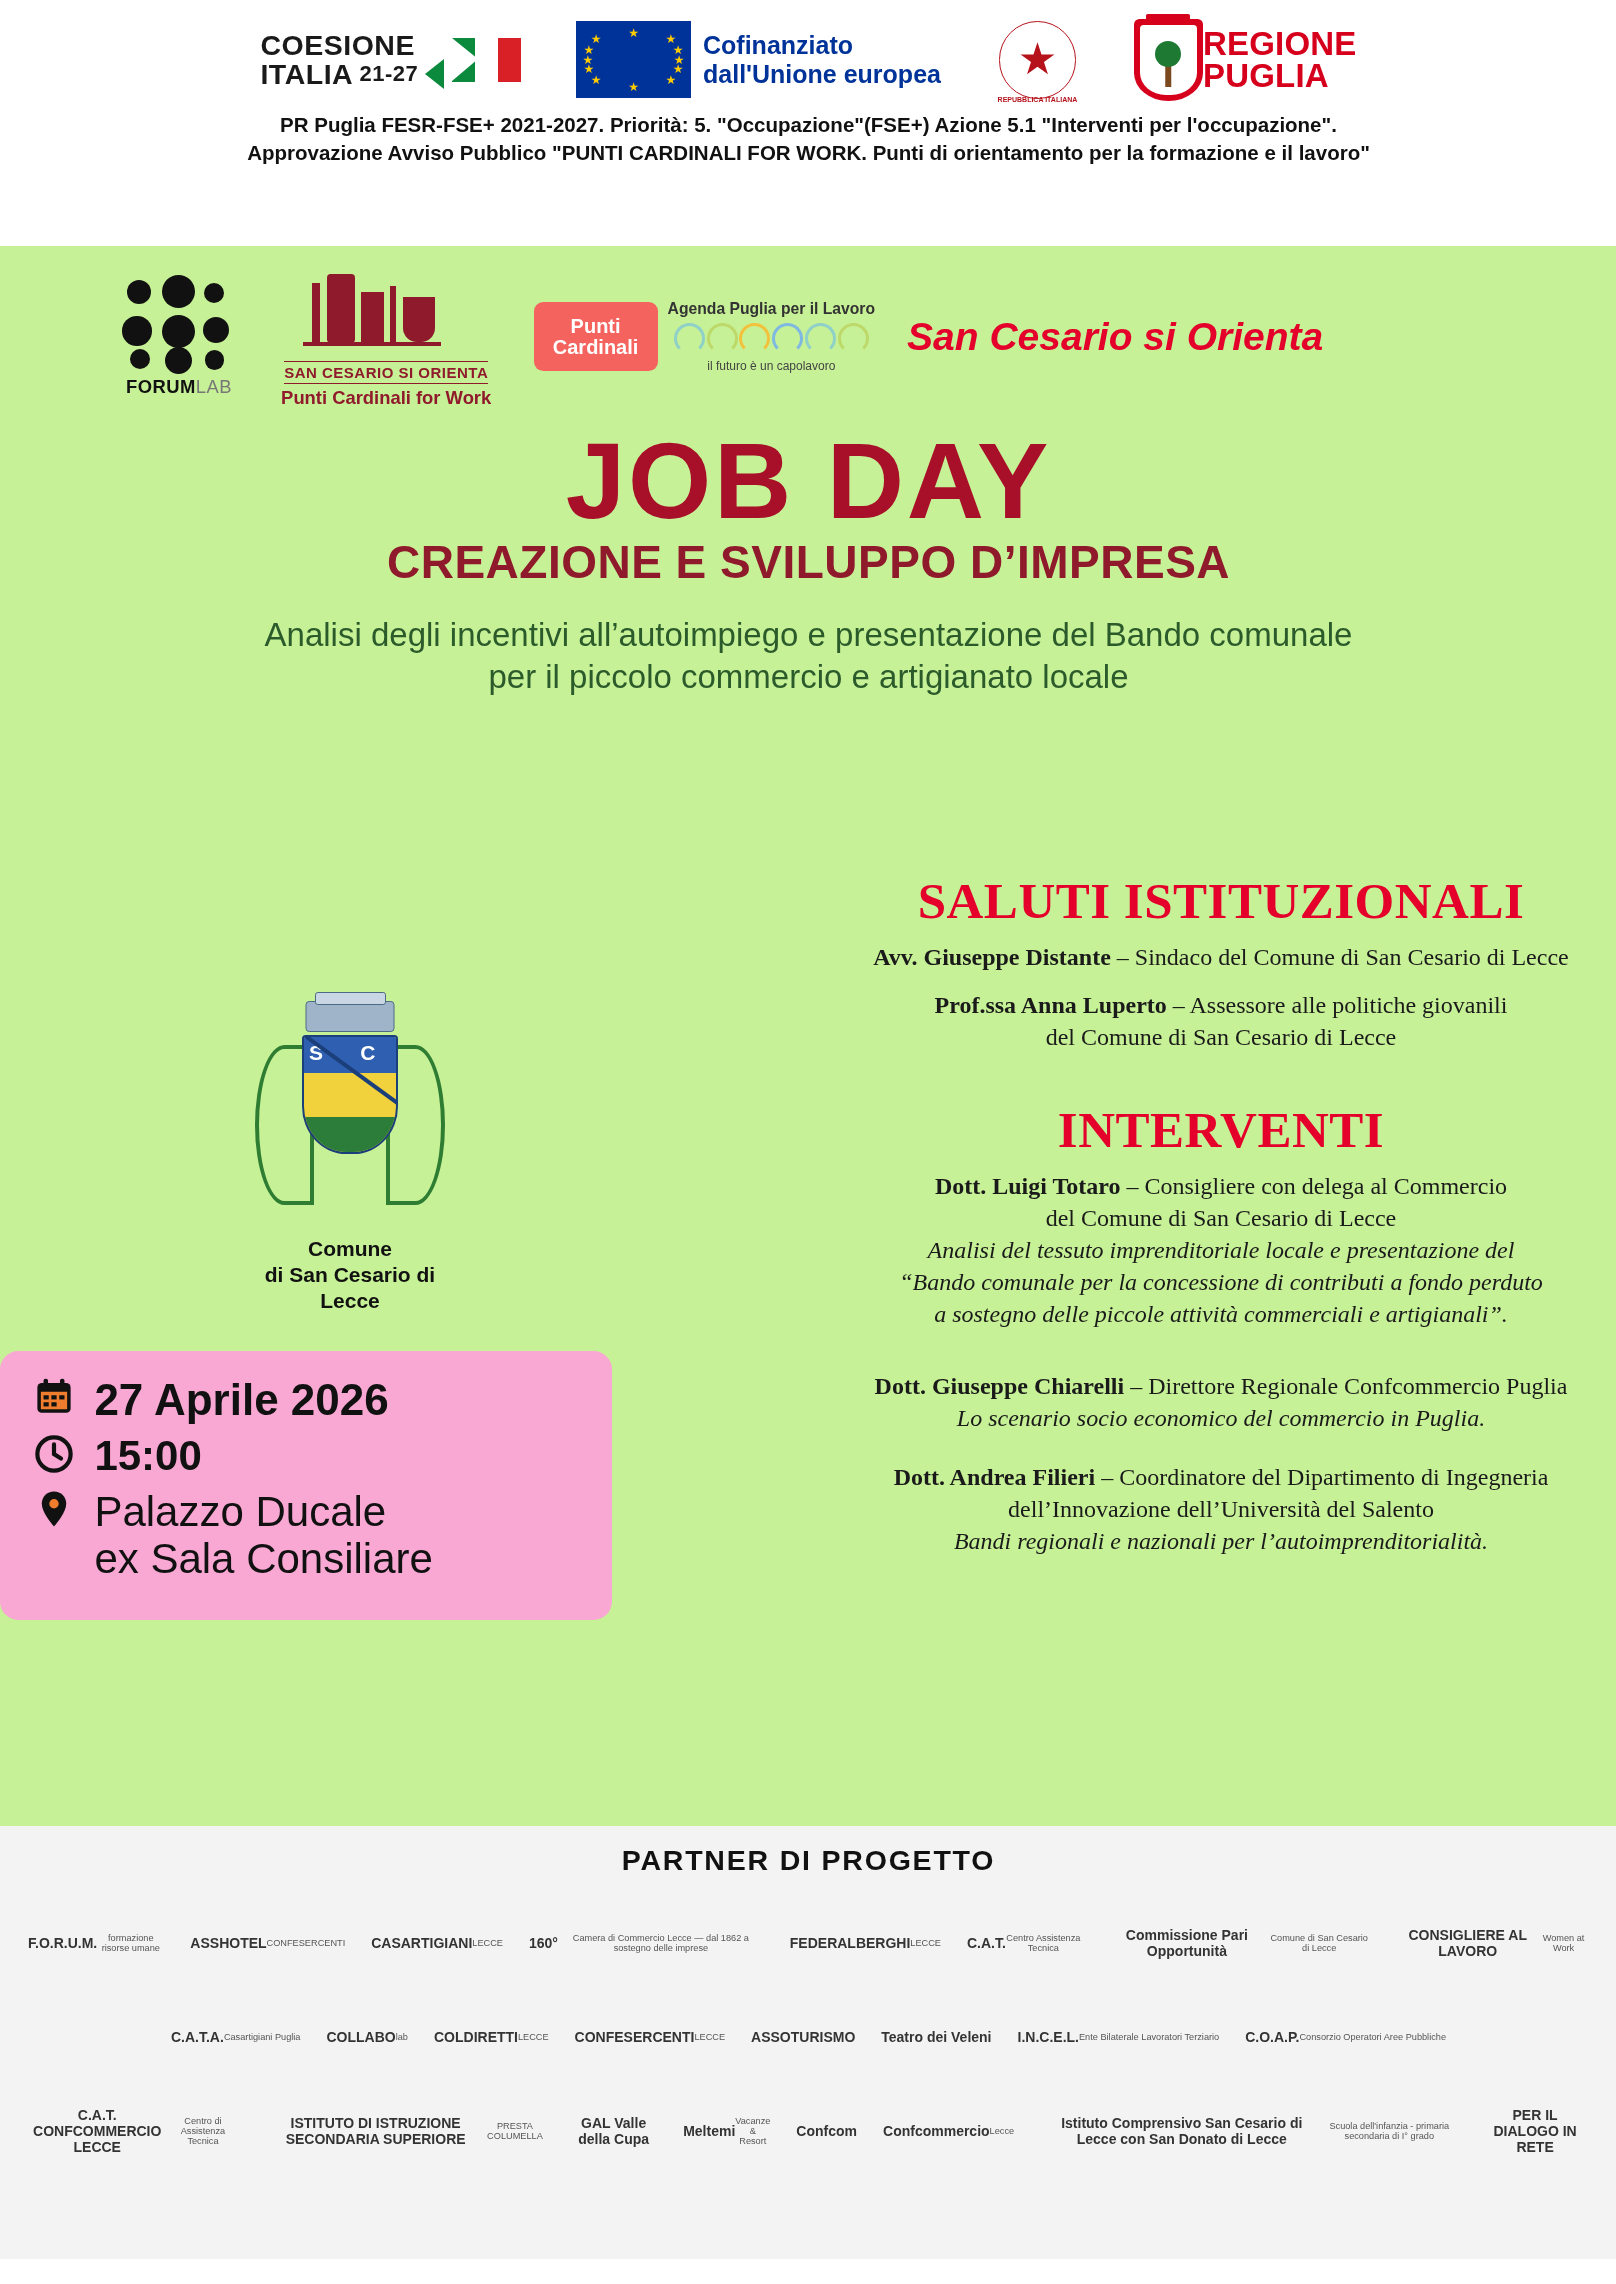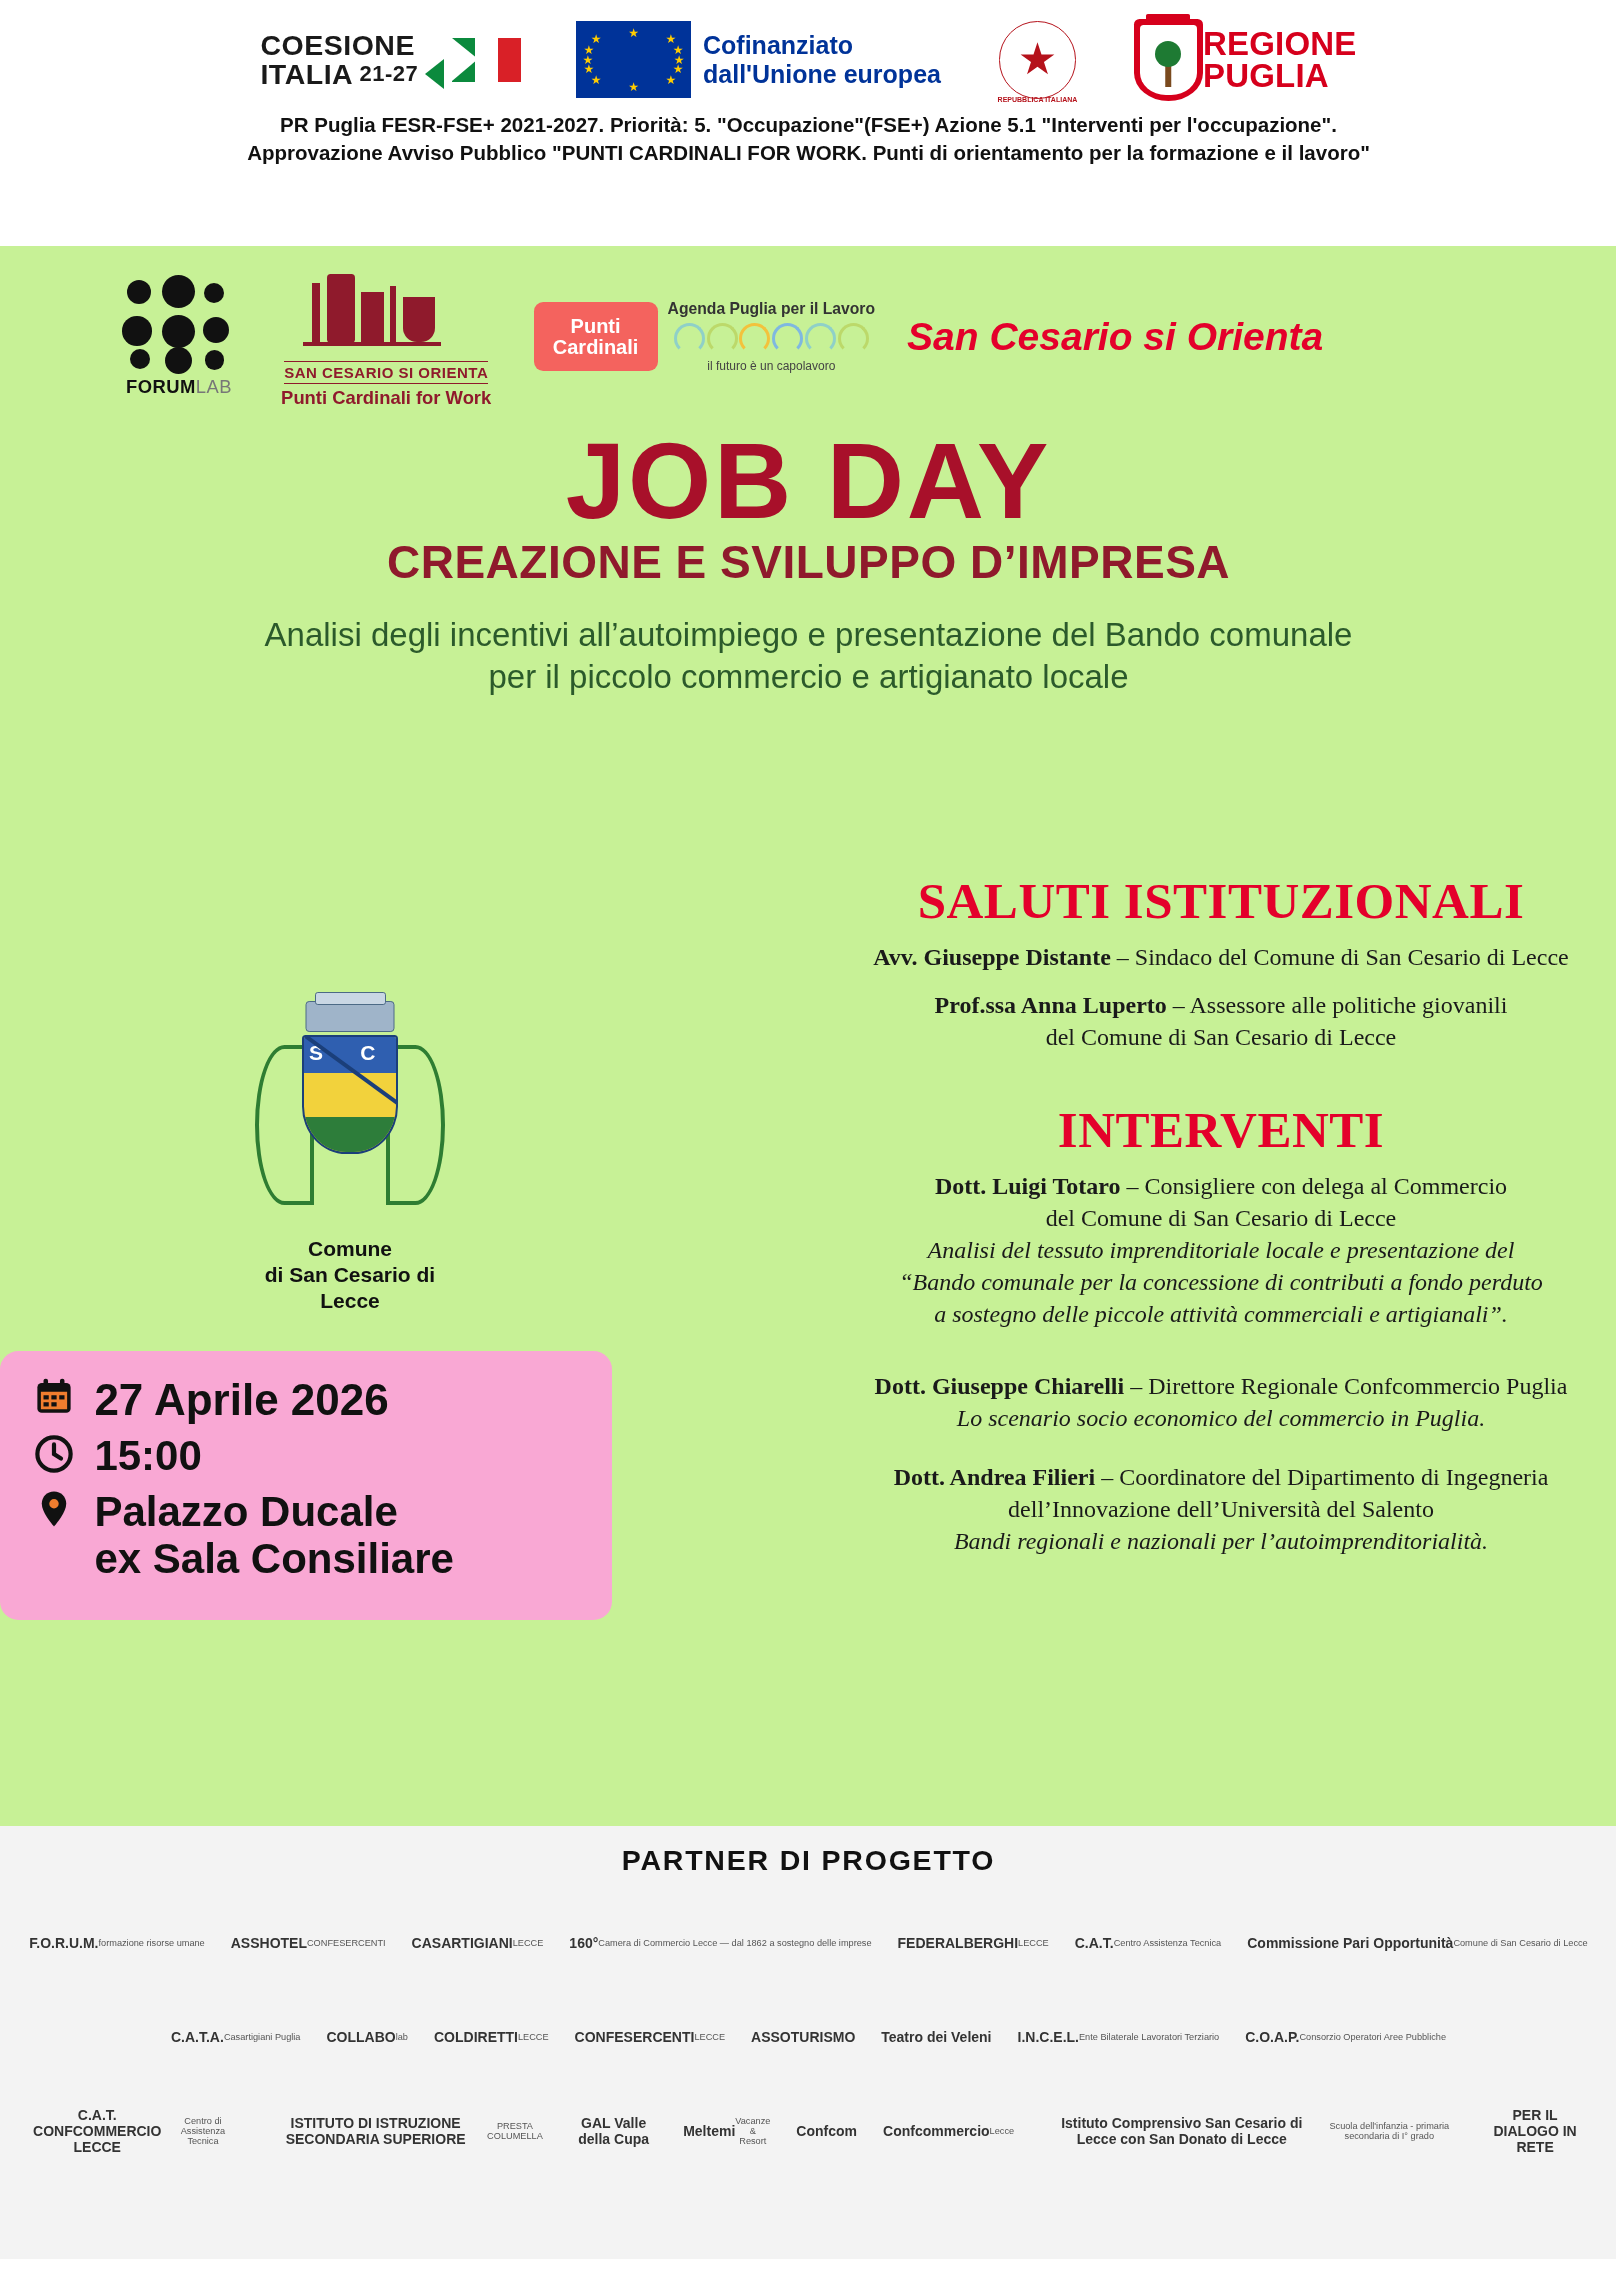--- a/index.html
+++ b/index.html
@@ -96,21 +96,21 @@
   .wreath-l, .wreath-r { position:absolute; top:44px; width:51px; height:152px; border:4.6px solid #2e7d32; border-radius:60% 0 0 60%; }
   .wreath-l { left:3.7px; }
   .wreath-r { right:3.7px; transform:scaleX(-1); }
   .stemma-cap { font-weight:bold; font-size:21px; color:#111; line-height:1.25; margin-top:4.6px; }
 
   .orange-box { margin:37px 0 0 0; width:612px; background:#f9a8d4; border-radius:18.4px; padding:25px 28px 28px 32px; box-sizing:border-box; }
   .ob-row { display:flex; align-items:flex-start; gap:18.4px; margin-bottom:8.3px; }
   .ob-ico { width:44px; flex:0 0 44px; display:flex; justify-content:center; }
   .ob-txt { font-size:44px; font-weight:bold; color:#111; line-height:1.1; }
   .ob-txt.small { font-size:42px; }
-  .ob-place { font-size:42px; font-weight:bold; color:#111; line-height:1.14; }
+  .ob-place { font-size:42px; font-weight:normal; color:#111; line-height:1.14; }
 
   
   .right-col { position:absolute; right:28px; top:626px; width:736px; text-align:center;font-family:Liberation Serif, serif; }
   .sec-title { font-size:51px; font-weight:bold; color:#e4002b; letter-spacing:0.5px; margin-bottom:12px; }
   .entry { margin-bottom:15.7px; font-size:24px; color:#1a1a1a; line-height:1.33; }
   .entry b { font-weight:bold; }
   .entry .it { font-style:italic; }
   .gap-lg { height:32px; }
 
   
@@ -379,20 +379,24 @@
           <span class="pl-sub">LECCE</span>
         </div>
       <div class="plogo">
           <span class="pl-title">C.A.T.</span>
           <span class="pl-sub">Centro Assistenza Tecnica</span>
         </div>
       <div class="plogo">
           <span class="pl-title">Commissione Pari Opportunità</span>
           <span class="pl-sub">Comune di San Cesario di Lecce</span>
         </div>
+      <div class="plogo">
+          <span class="pl-title">CONSIGLIERE AL LAVORO</span>
+          <span class="pl-sub">Women at Work</span>
+        </div>
     </div>
 
     <div class="prow">
       <div class="plogo">
           <span class="pl-title">C.A.T.A.</span>
           <span class="pl-sub">Casartigiani Puglia</span>
         </div>
       <div class="plogo">
           <span class="pl-title">COLLABO</span>
           <span class="pl-sub">lab</span>

